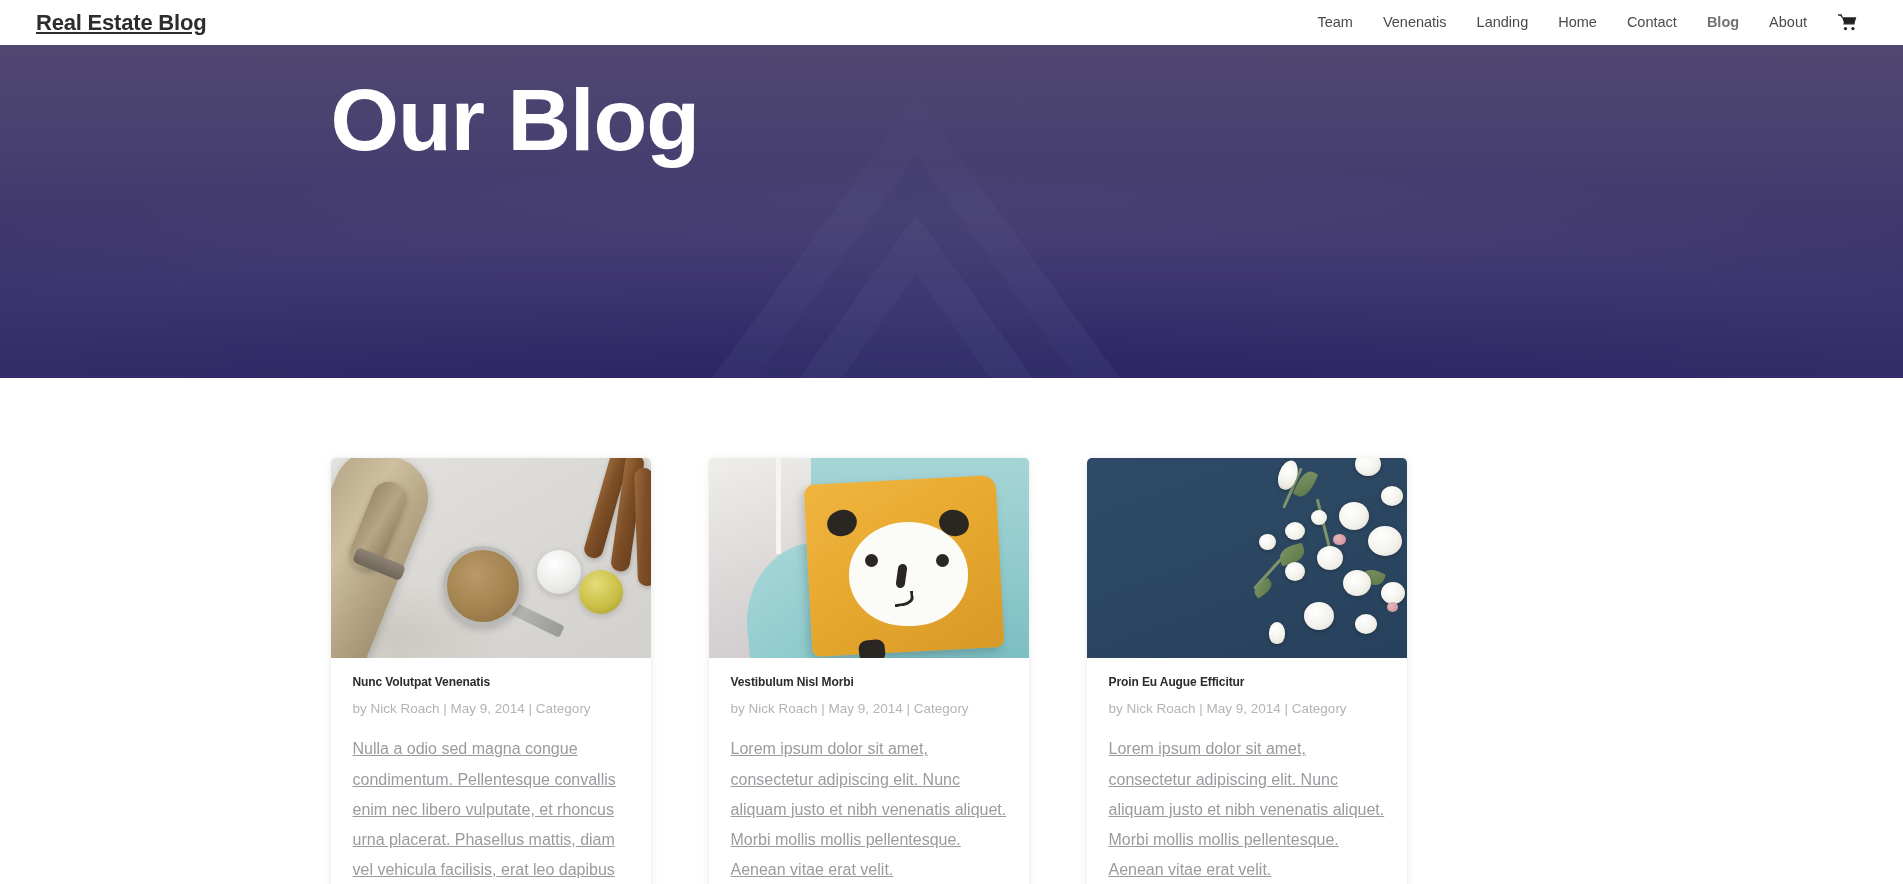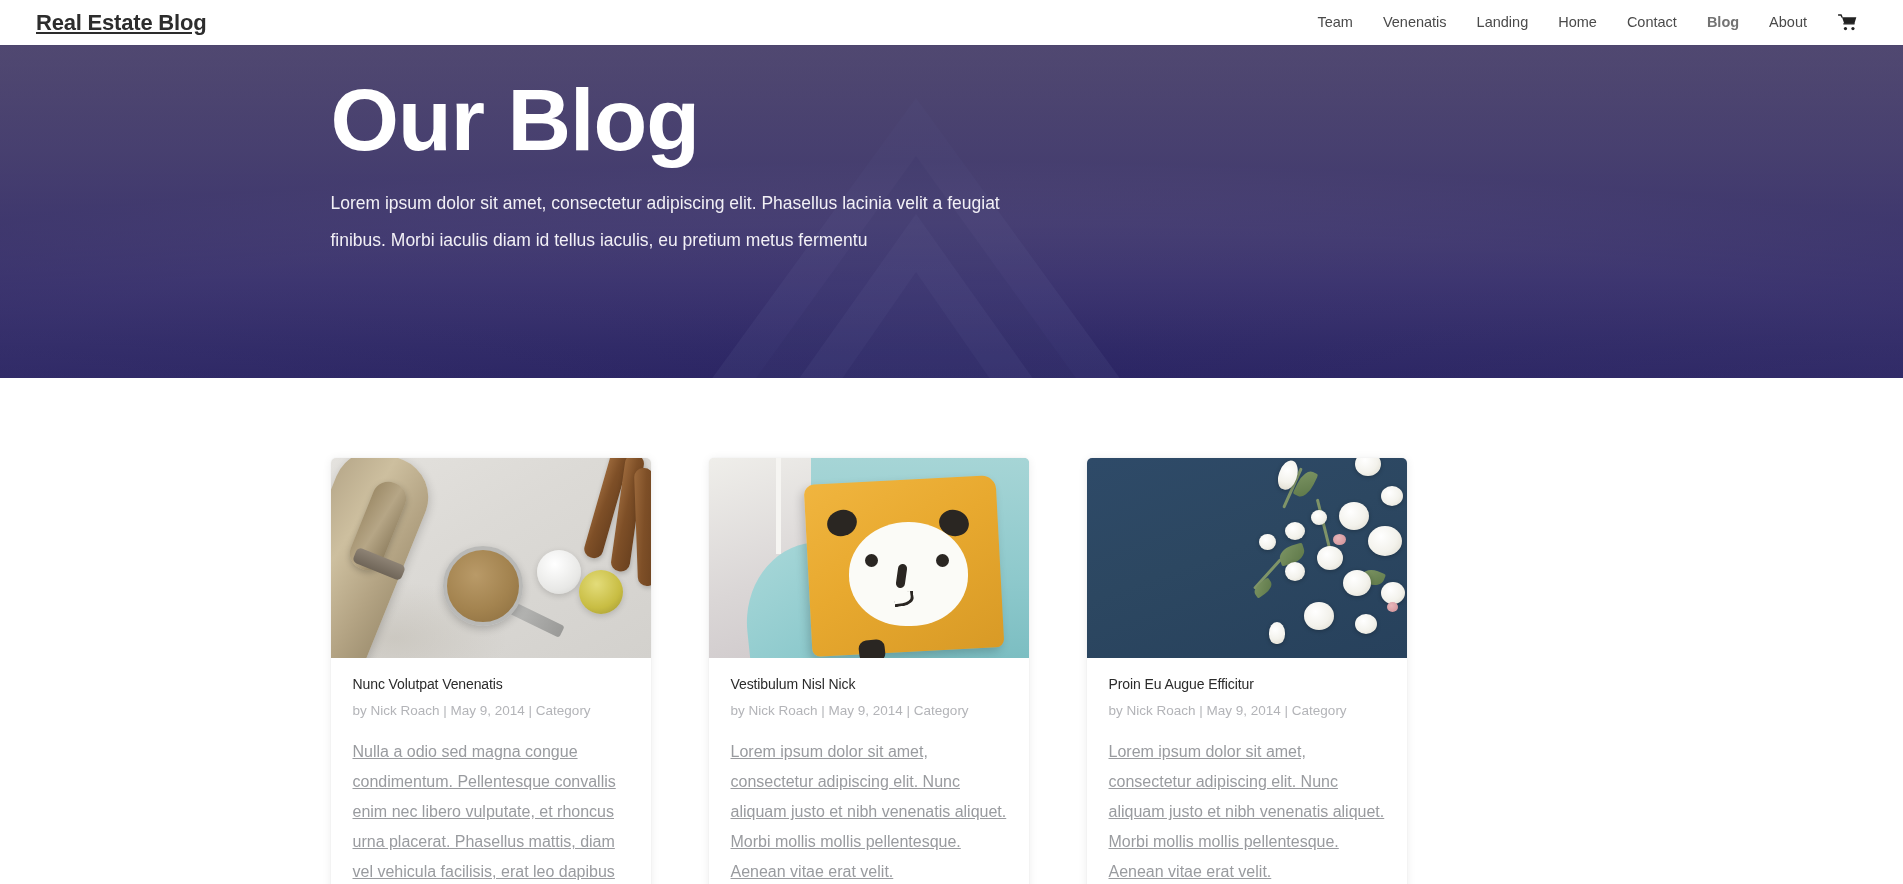--- a/index.html
+++ b/index.html
@@ -251,21 +251,21 @@
     position:absolute; background:#7f9468; border-radius:2px;
   }
   .thumb-flowers .pink{
     position:absolute; border-radius:50%;
     background:radial-gradient(circle at 40% 35%,#e8b6ba,#cf8e95);
   }
 
   
   .post-body{ padding:17px 22px 26px 22px; }
   .post-title{
-    font-size:14px; font-weight:normal; color:#2b2b2b;
+    font-size:12px; font-weight:bold; color:#2b2b2b;
     line-height:1.3; margin-bottom:9px; letter-spacing:-0.1px;
   }
   .post-meta{
     font-size:13.5px; color:#b3b4b8; margin-bottom:16px; line-height:1.4;
   }
   .post-excerpt{
     font-size:16px; line-height:1.88; color:#999b9f;text-decoration:underline;
   }
 </style>
 </head>
@@ -299,21 +299,20 @@
   <div class="hero-roof">
     <span class="tri tri1"></span>
     <span class="tri tri2"></span>
     <span class="tri tri3"></span>
     <span class="tri tri4"></span>
   </div>
   <div class="hero-roof-fade"></div>
 
   <div class="hero-inner">
     <h1 class="hero-title">Our Blog</h1>
-    <p class="hero-sub">Lorem ipsum dolor sit amet, consectetur adipiscing elit. Phasellus lacinia velit a feugiat finibus. Morbi iaculis diam id tellus iaculis, eu pretium metus fermentu</p>
   </div>
 </section>
 
 <section class="blog-section">
   <div class="blog-grid">
 
     <article class="post-card">
       <div class="post-thumb thumb-baking">
         <span class="pin"></span>
         <span class="pin-handle"></span>
@@ -343,21 +342,21 @@
         <span class="ear l"></span>
         <span class="ear r"></span>
         <span class="face"></span>
         <span class="eye l"></span>
         <span class="eye r"></span>
         <span class="nose"></span>
         <span class="mouth"></span>
         <span class="foot"></span>
       </div>
       <div class="post-body">
-        <h2 class="post-title">Vestibulum Nisl Nick</h2>
+        <h2 class="post-title">Vestibulum Nisl Morbi</h2>
         <div class="post-meta">by Nick Roach | May 9, 2014 | Category</div>
         <p class="post-excerpt">Lorem ipsum dolor sit amet, consectetur adipiscing elit. Nunc aliquam justo et nibh venenatis aliquet. Morbi mollis mollis pellentesque. Aenean vitae erat velit.</p>
       </div>
     </article>
 
     <article class="post-card">
       <div class="post-thumb thumb-flowers">
         <span class="stem" style="left:64%;top:4%;width:3px;height:44px;transform:rotate(24deg);"></span>
         <span class="stem" style="left:74%;top:20%;width:3px;height:60px;transform:rotate(-14deg);"></span>
         <span class="stem" style="left:56%;top:48%;width:3px;height:40px;transform:rotate(42deg);"></span>

